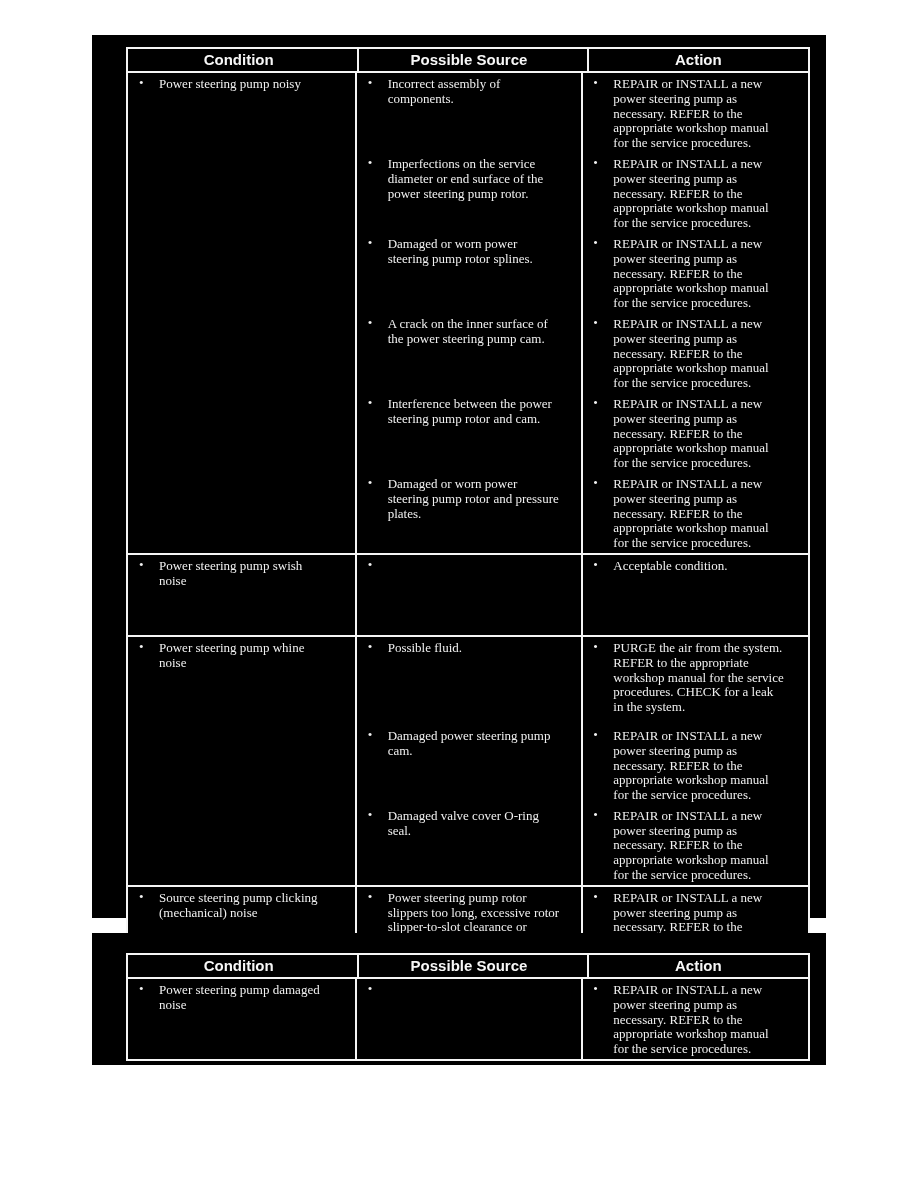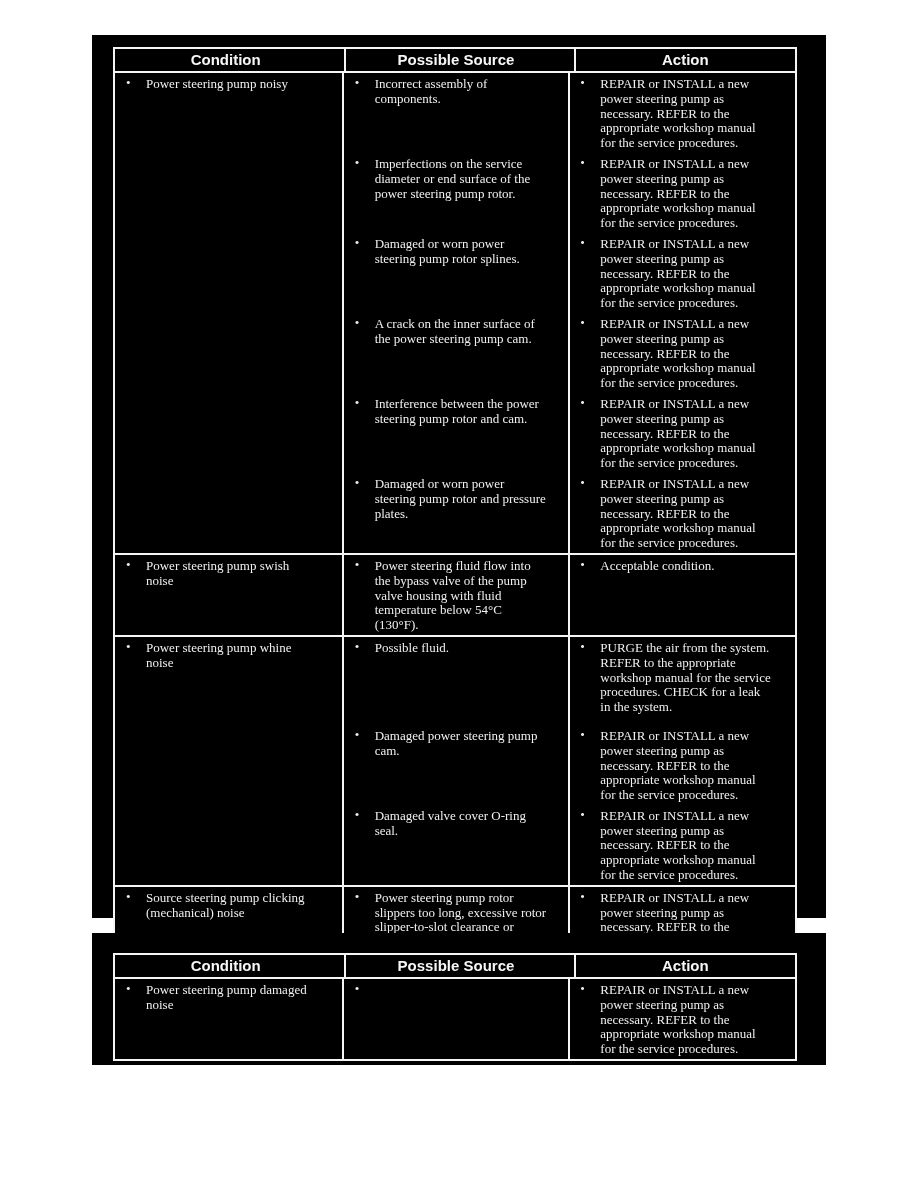--- a/index.html
+++ b/index.html
@@ -5,21 +5,21 @@
   html,body{margin:0;padding:0;}
   body{
     width:918px;height:1188px;position:relative;
     background:#ffffff;
     font-family:"Liberation Serif",serif;
   }
   .block{position:absolute;background:#000000;}
   #block1{left:92px;top:35px;width:734px;height:883px;}
   #block2{left:92px;top:933px;width:734px;height:132px;}
   .dtable{
-    position:absolute;left:21px;width:684px;
+    position:absolute;left:34px;width:684px;
     border:2px solid #f5f5f5;color:#f0f0f0;
     box-sizing:border-box;background:#000;
   }
   #table1{top:12px;min-height:859px;}
   #table2{top:20px;min-height:98px;}
   .thead{display:flex;border-bottom:2px solid #f5f5f5;}
   .th{
     width:33.333%;box-sizing:border-box;text-align:center;
     font-family:"Liberation Sans",sans-serif;font-weight:bold;
     font-size:15px;padding:2px 0 3px;color:#f7f7f7;
@@ -107,21 +107,21 @@
             </div>
           </div>
         </div>
         <div class="trow" style="min-height: 80px;">
           <div class="cond">
             <div class="cellitem"><span class="bullet">•</span><span class="txt">Power steering pump swish noise</span></div>
           </div>
           <div class="pairs">
             <div class="pair" style="min-height: 74px;">
               <div class="half">
-                <div class="cellitem"><span class="bullet">•</span><span class="txt">Power steering fluid flow into the bypass valve of the pump valve housing with fluid temperature below 54°C (130°F).</span></div>
+                <div class="cellitem"><span class="bullet">•</span></div>
               </div>
               <div class="half">
                 <div class="cellitem"><span class="bullet">•</span><span class="txt">Acceptable condition.</span></div>
               </div>
             </div>
           </div>
         </div>
         <div class="trow" style="min-height: 235px;">
           <div class="cond">
             <div class="cellitem"><span class="bullet">•</span><span class="txt">Power steering pump whine noise</span></div>

